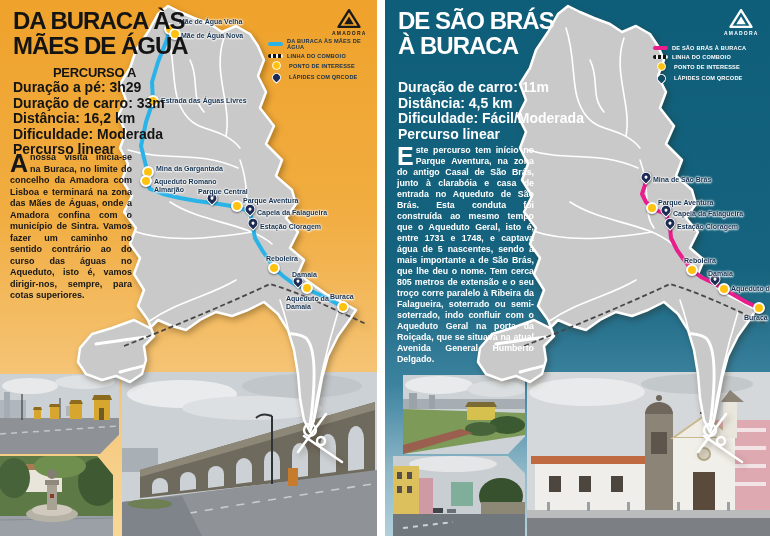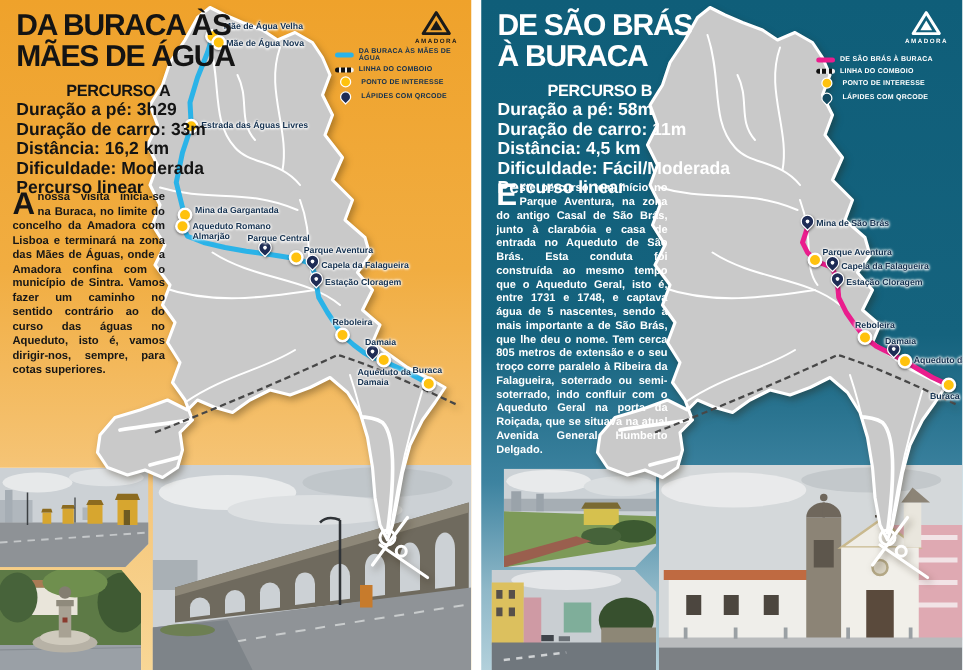--- a/index.html
+++ b/index.html
@@ -304,24 +304,22 @@
         <div class="map-label" style="left: 331px; top: 285px;">Aqueduto da Damaia</div>
         <div class="mk mk-poi" style="left: 359px; top: 308px;"></div>
         <div class="map-label" style="left: 344px; top: 314px;">Buraca</div>
       </div>
 
     <div class="hdr">
       <div class="title">
         <div>DE SÃO BRÁS</div>
         <div>À BURACA</div>
       </div>
-      <div class="subtitle">PERCURSO B</div>
     </div>
     <div class="stats">
-      <div>Duração a pé: 58m</div>
       <div>Duração de carro: 11m</div>
       <div>Distância: 4,5 km</div>
       <div>Dificuldade: Fácil/Moderada</div>
       <div>Percurso linear</div>
     </div>
     <div class="desc">Este percurso tem início no Parque Aventura, na zona do antigo Casal de São Brás, junto à clarabóia e casa de entrada no Aqueduto de São Brás. Esta conduta foi construída ao mesmo tempo que o Aqueduto Geral, isto é, entre 1731 e 1748, e captava água de 5 nascentes, sendo a mais importante a de São Brás, que lhe deu o nome. Tem cerca 805 metros de extensão e o seu troço corre paralelo à Ribeira da Falagueira, soterrado ou semi-soterrado, indo confluir com o Aqueduto Geral na porta da Roiçada, que se situava na atual Avenida General Humberto Delgado.</div>
 
     <div class="legend">
       <div class="lg-row">
         <div class="lg-sw sw-route" style="background: rgb(234, 29, 141);"></div>

